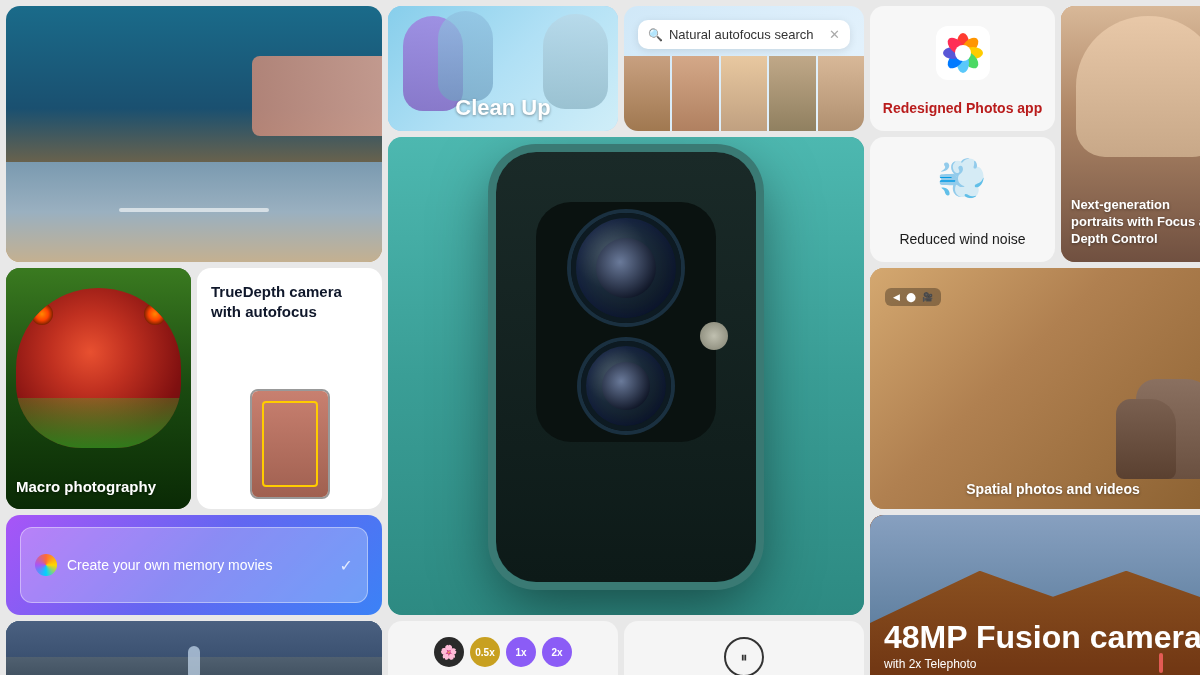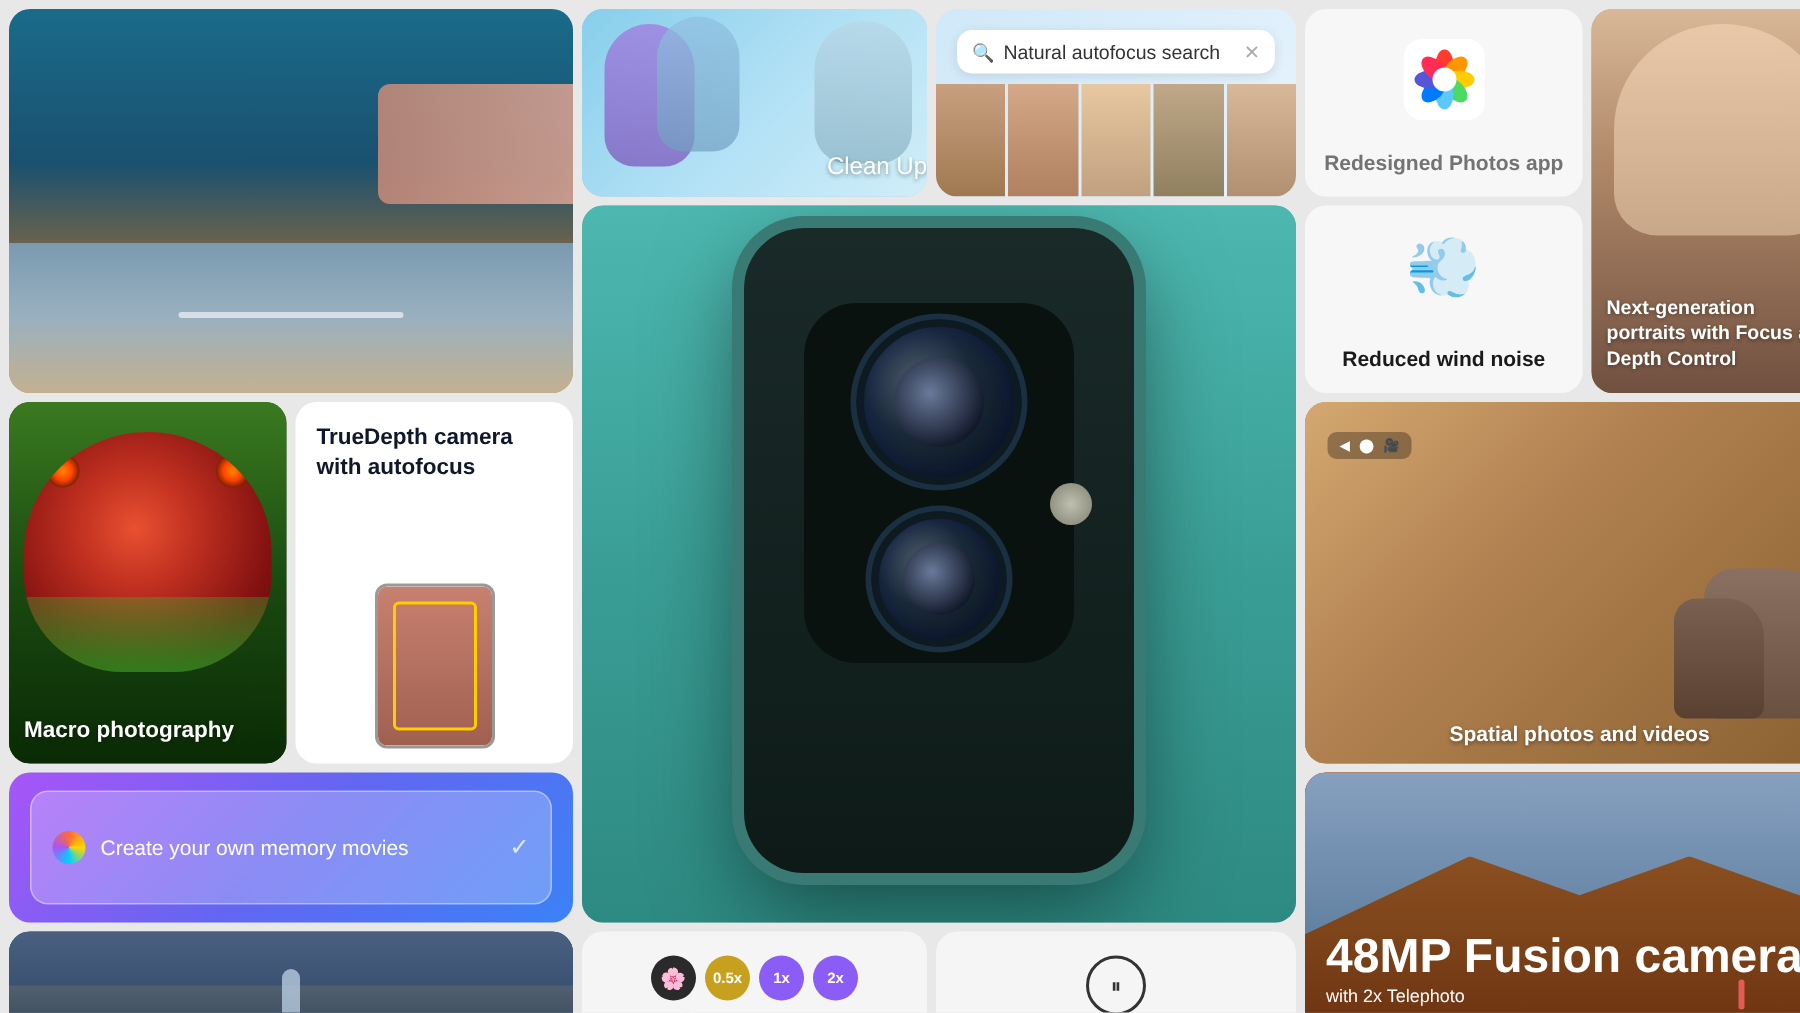--- a/index.html
+++ b/index.html
@@ -186,23 +186,23 @@
 
     
     .tile-clean-up .person {
       position: absolute;
       top: 0; left: 0; right: 0; bottom: 0;
       background: linear-gradient(135deg, #87ceeb 0%, #b0e0f5 50%, #d0eef8 100%);
     }
     .tile-clean-up .label {
       bottom: 10px;
       left: 0; right: 0;
-      text-align: right;
-      font-size: 16px;
-      font-weight: 400;
+      text-align: center;
+      font-size: 22px;
+      font-weight: 700;
       color: white;
     }
 
     
     .tile-natural-language .search-bar {
       position: absolute;
       top: 14px;
       left: 14px;
       right: 14px;
       background: white;
@@ -253,21 +253,21 @@
       width: 54px;
       height: 54px;
     }
     .tile-photos-app .label {
       position: absolute;
       bottom: 14px;
       left: 0; right: 0;
       text-align: center;
       font-size: 14px;
       font-weight: 600;
-      color: #737373;
+      color: #b91c1c;
       line-height: 1.3;
     }
 
     
     .tile-portraits .label {
       bottom: 14px;
       left: 10px; right: 10px;
       font-size: 14px;
       font-weight: 600;
       color: white;
@@ -552,21 +552,21 @@
           <div style="width:60%;height:60%;margin:20% auto;border-radius:50%;background:radial-gradient(circle at 40% 40%,#6a7a9a 0%,#0a1020 80%);"></div>
         </div>
       </div>
 
       <div style="position:absolute;top:170px;right:28px;width:28px;height:28px;border-radius:50%;background:radial-gradient(circle,#c0c0b0 0%,#808070 100%);"></div>
     </div>
   </div>
 
   <div class="tile tile-wind-noise">
     <div style="position:absolute;top:18px;left:50%;transform:translateX(-50%);font-size:40px;">💨</div>
-    <div class="label" style="position:absolute;bottom:14px;left:0;right:0;text-align:center;font-size:14px;font-weight:700;color:#1a1a1a;line-height:1.3;">Reduced wind noise</div>
+    <div class="label" style="position:absolute;bottom:14px;left:0;right:0;text-align:center;font-size:14px;font-weight:400;color:#1a1a1a;line-height:1.3;">Reduced wind noise</div>
   </div>
 
   <div class="tile tile-macro">
     <div style="position:absolute;top:0;left:0;right:0;bottom:0;background:linear-gradient(180deg,#3a7a20 0%,#1a4a10 50%,#0a2a05 100%);"></div>
 
     <div style="position:absolute;top:20px;left:10px;right:10px;height:160px;background:radial-gradient(circle at 45% 40%,#e85030 0%,#c03020 30%,#801010 70%,#501010 100%);border-radius:50% 50% 40% 40%;overflow:hidden;">
       <div style="position:absolute;top:15px;left:15px;width:22px;height:22px;background:radial-gradient(circle,#ff8800 0%,#ff4400 40%,#000 100%);border-radius:50%;"></div>
       <div style="position:absolute;top:15px;right:15px;width:22px;height:22px;background:radial-gradient(circle,#ff8800 0%,#ff4400 40%,#000 100%);border-radius:50%;"></div>
       <div style="position:absolute;bottom:0;left:0;right:0;height:50px;background:linear-gradient(180deg,rgba(50,200,50,0.3) 0%,rgba(30,150,30,0.8) 100%);"></div>
     </div>

